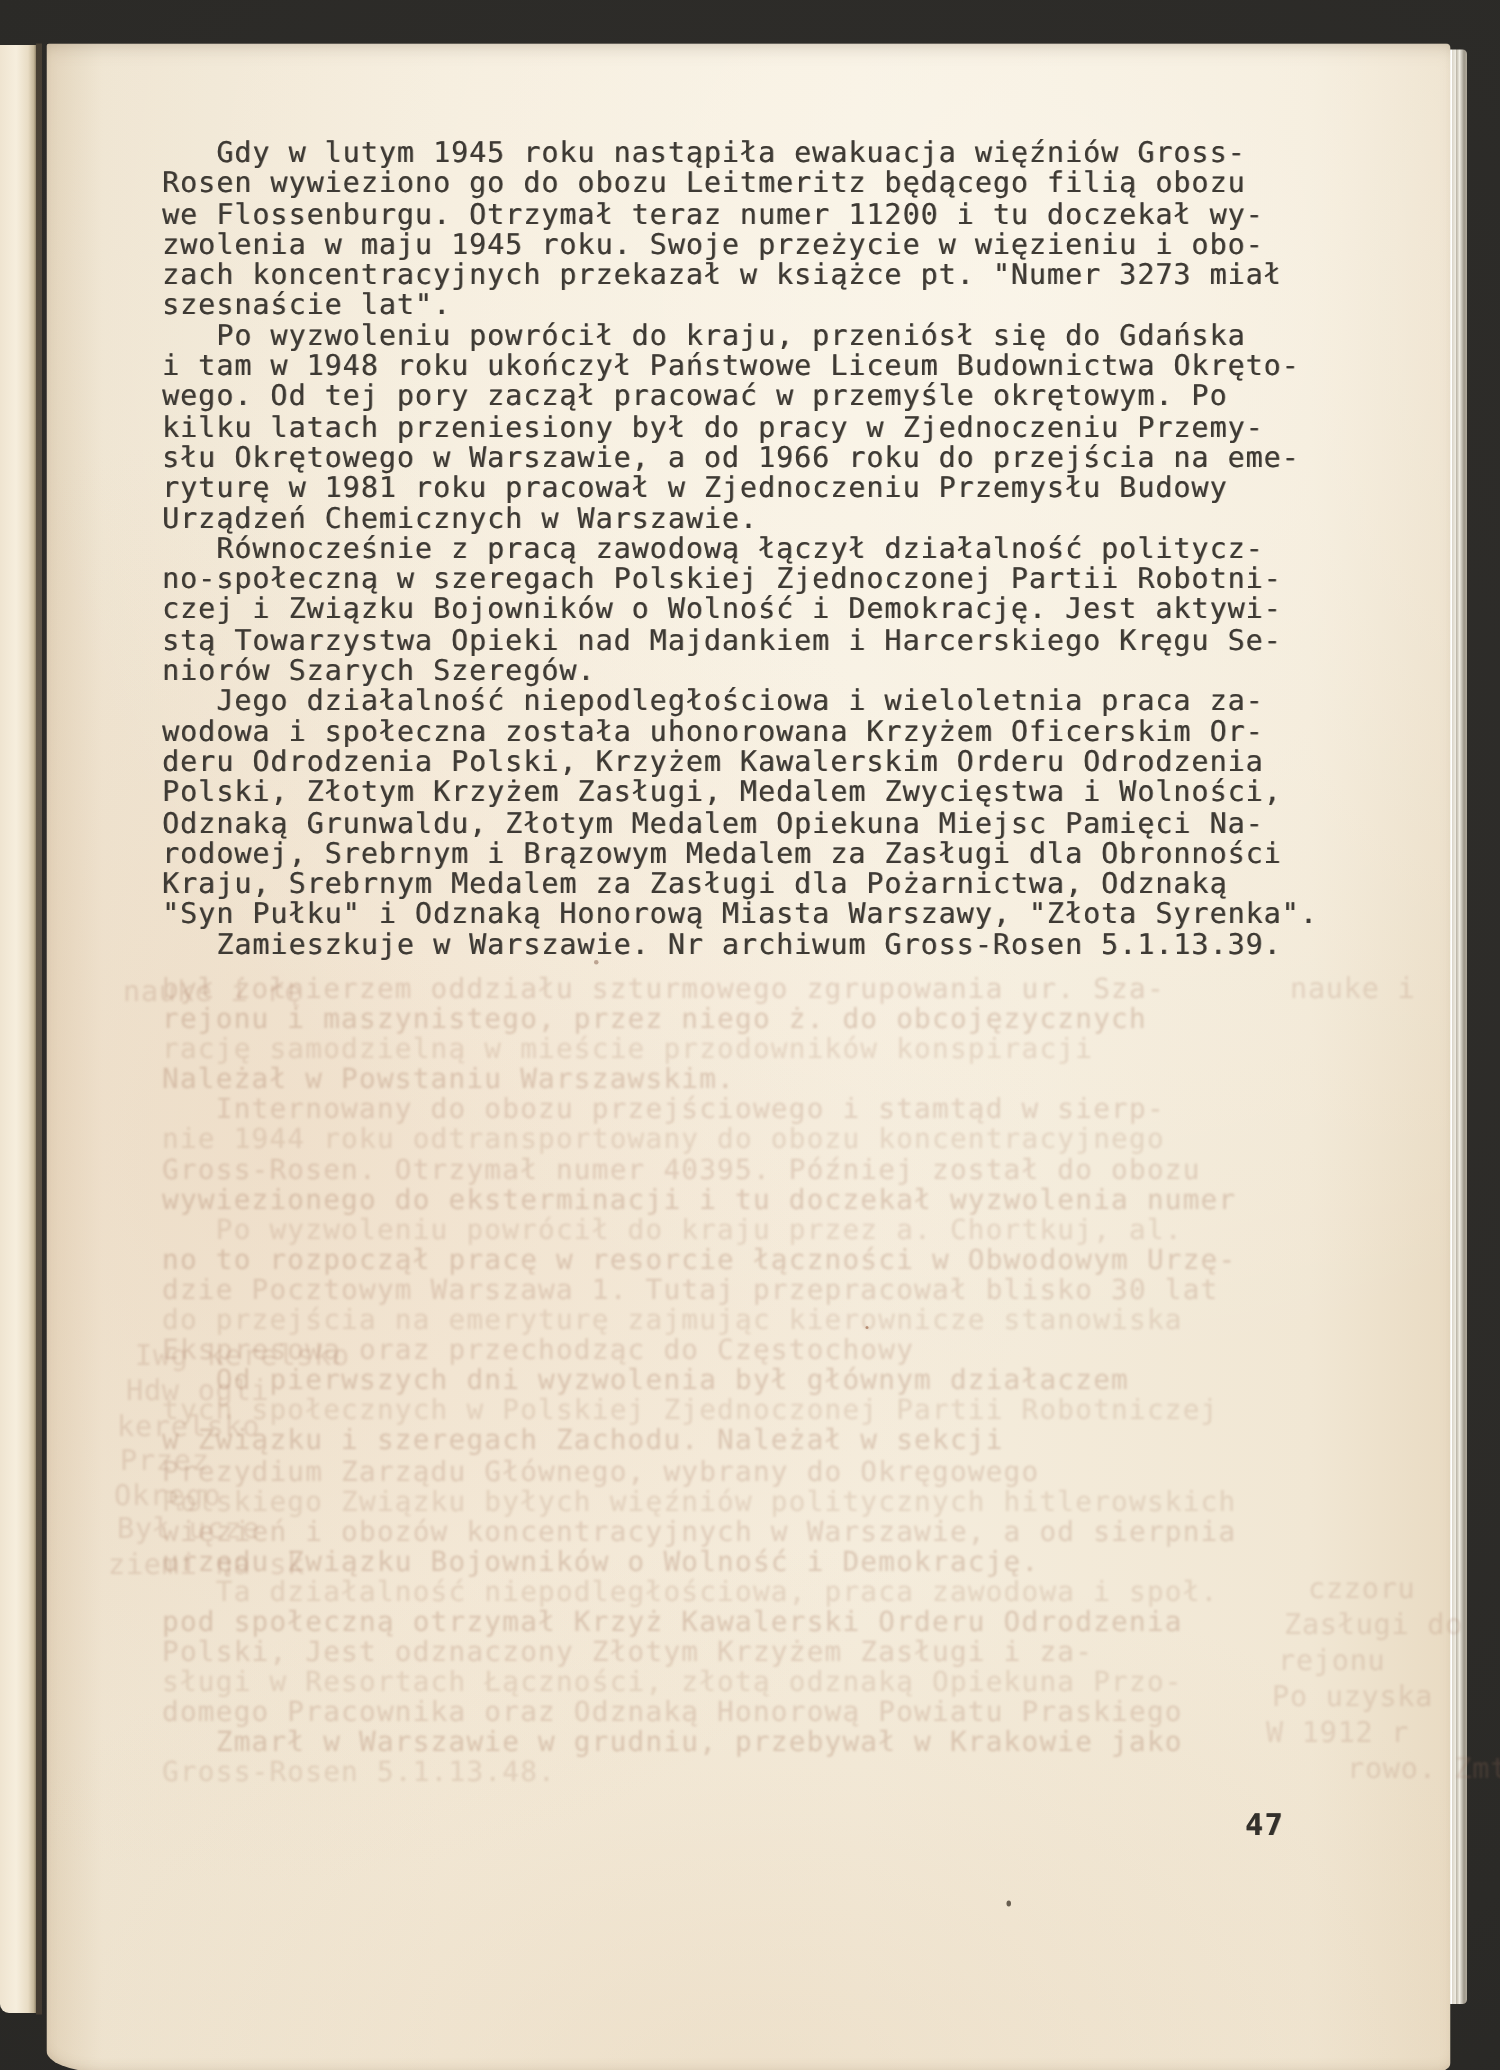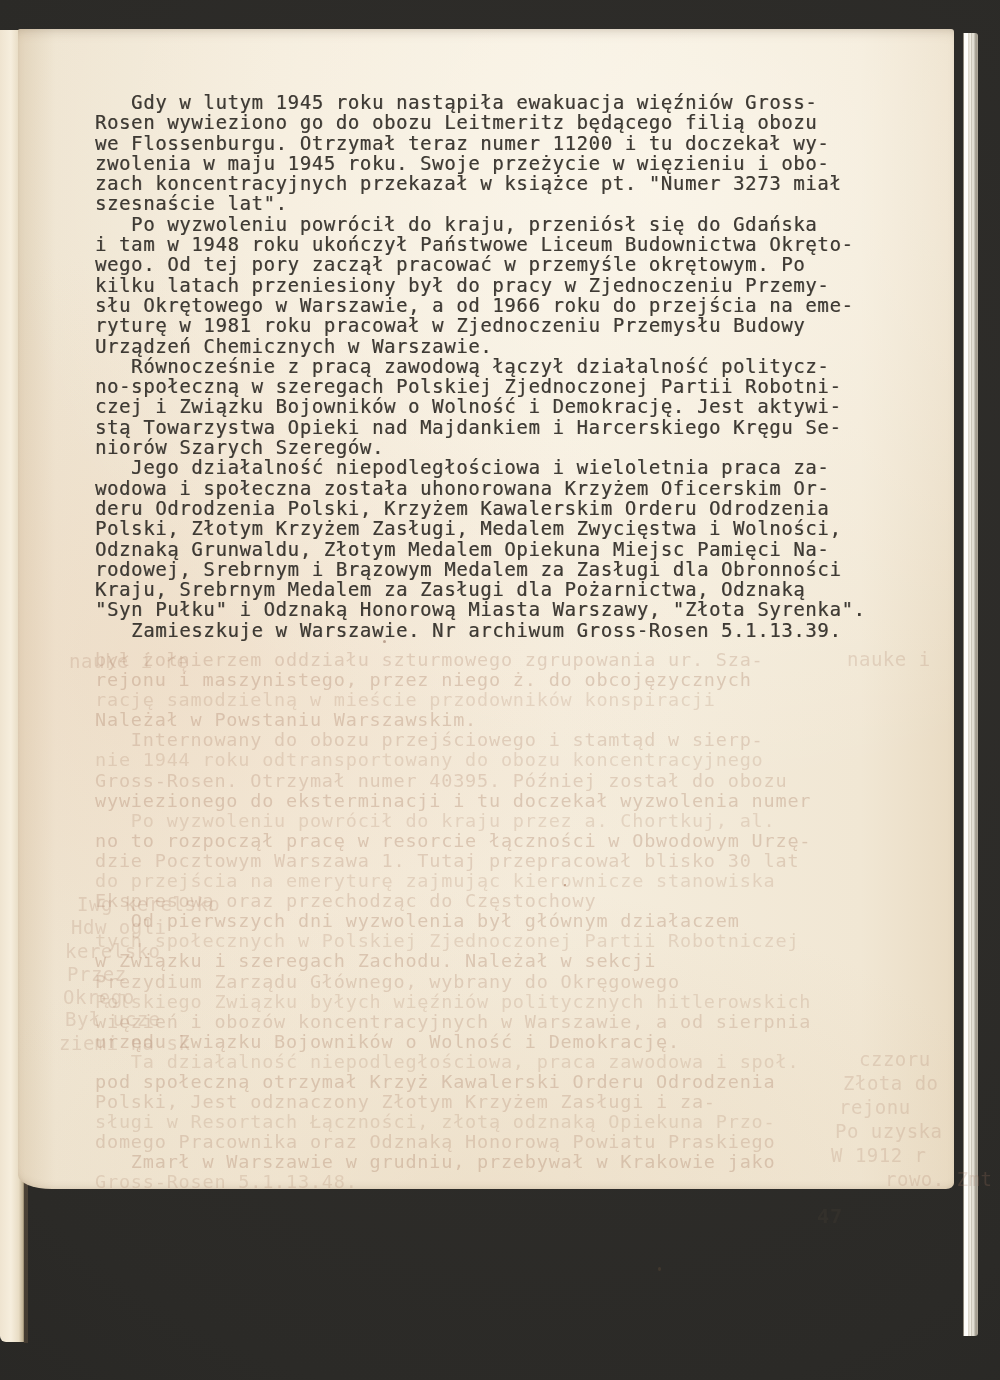--- a/index.html
+++ b/index.html
@@ -29,21 +29,21 @@
     background:
       repeating-linear-gradient(90deg,
         #8f897d 0px,#8f897d 1px,
         #fdfcf7 1px,#ffffff 5px,
         #d9d4c8 5px,#f4f1e8 8px,
         #bfb9ab 8px,#efece2 10px,
         #9d978a 13px,#b3ac9e 15px);
     border-radius:0 3px 3px 0;
   }
   .page{
-    position:absolute;left:18px;top:29px;width:936px;height:1160px;
+    position:absolute;left:31px;top:29px;width:936px;height:1352px;
     background:
       radial-gradient(120% 90% at 70% 12%, rgba(255,252,244,0.55), transparent 60%),
       radial-gradient(85% 55% at 16% 55%, rgba(233,203,176,0.30), transparent 65%),
       radial-gradient(100% 45% at 50% 102%, rgba(224,202,170,0.38), transparent 62%),
       linear-gradient(90deg,#e2d3ba 0%,#efe5d2 4%,#f4ebda 28%,#f5eddd 58%,#f1e7d4 90%,#e9dbc3 100%);
     border-radius:2px 3px 8px 34px / 2px 3px 6px 14px;
     box-shadow: inset 0 8px 14px -10px rgba(120,100,75,0.5), inset 0 -6px 10px -8px rgba(140,115,85,0.45);
   }
   .main-text{
     position:absolute;left:77px;top:63px;width:810px;
@@ -89,21 +89,21 @@
         <div class="margin-ghost" style="left: 51px; top: 621px;">nauke i rę</div>
         <div class="margin-ghost" style="left: 59px; top: 864px;">Iwg kerelsko</div>
         <div class="margin-ghost" style="left: 53px; top: 887px;">Hdw ogli</div>
         <div class="margin-ghost" style="left: 47px; top: 911px;">kerelsko</div>
         <div class="margin-ghost" style="left: 49px; top: 934px;">Przez</div>
         <div class="margin-ghost" style="left: 45px; top: 957px;">Okręgo</div>
         <div class="margin-ghost" style="left: 47px; top: 979px;">Był ucze</div>
         <div class="margin-ghost" style="left: 41px; top: 1003px;">ziemi na sk</div>
         <div class="margin-ghost" style="left: 829px; top: 619px;">nauke i</div>
         <div class="margin-ghost" style="left: 841px; top: 1019px;">czzoru</div>
-        <div class="margin-ghost" style="left: 825px; top: 1043px;">Złota do</div>
+        <div class="margin-ghost" style="left: 825px; top: 1043px;">Zasługi do</div>
         <div class="margin-ghost" style="left: 821px; top: 1067px;">rejonu</div>
         <div class="margin-ghost" style="left: 817px; top: 1091px;">Po uzyska</div>
         <div class="margin-ghost" style="left: 813px; top: 1115px;">W 1912 r</div>
         <div class="margin-ghost" style="left: 819px; top: 1139px; margin-left: 48px;">rowo. Zmt</div>
       </div>
     <div class="page-number">47</div>
     <div class="speck s1"></div>
     <div class="speck s2"></div>
     <div class="speck s3"></div>
   </div>

